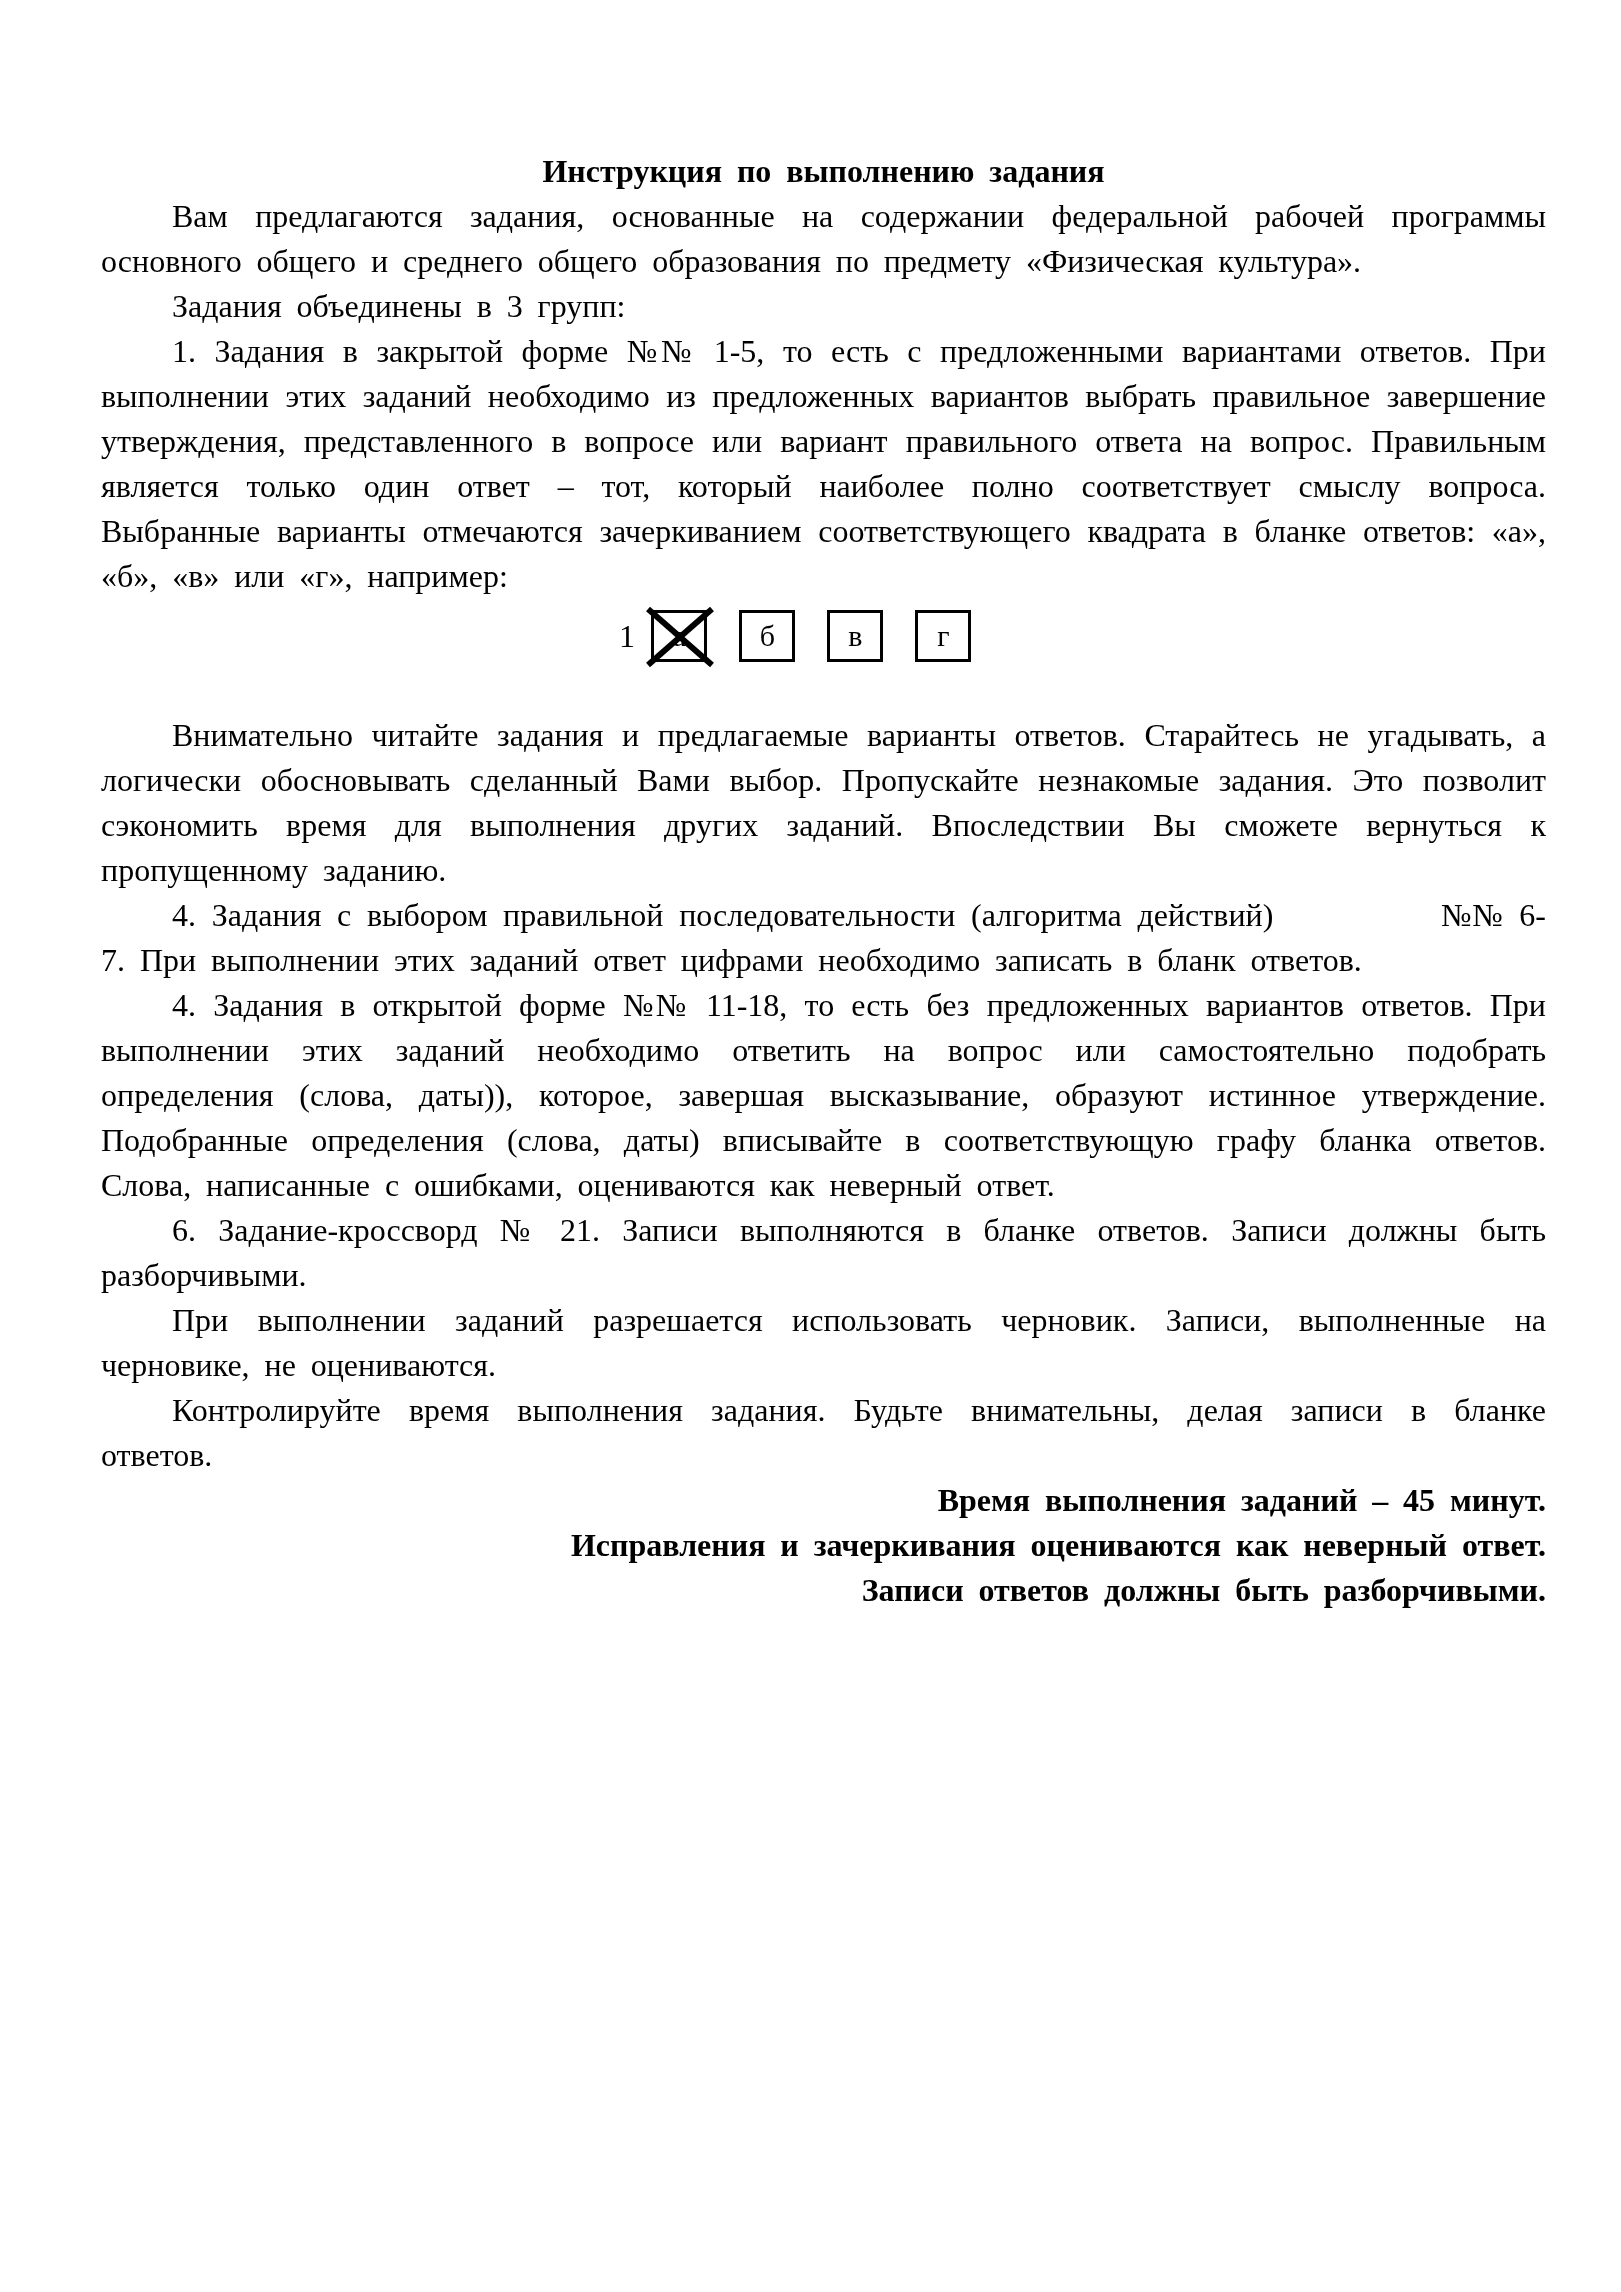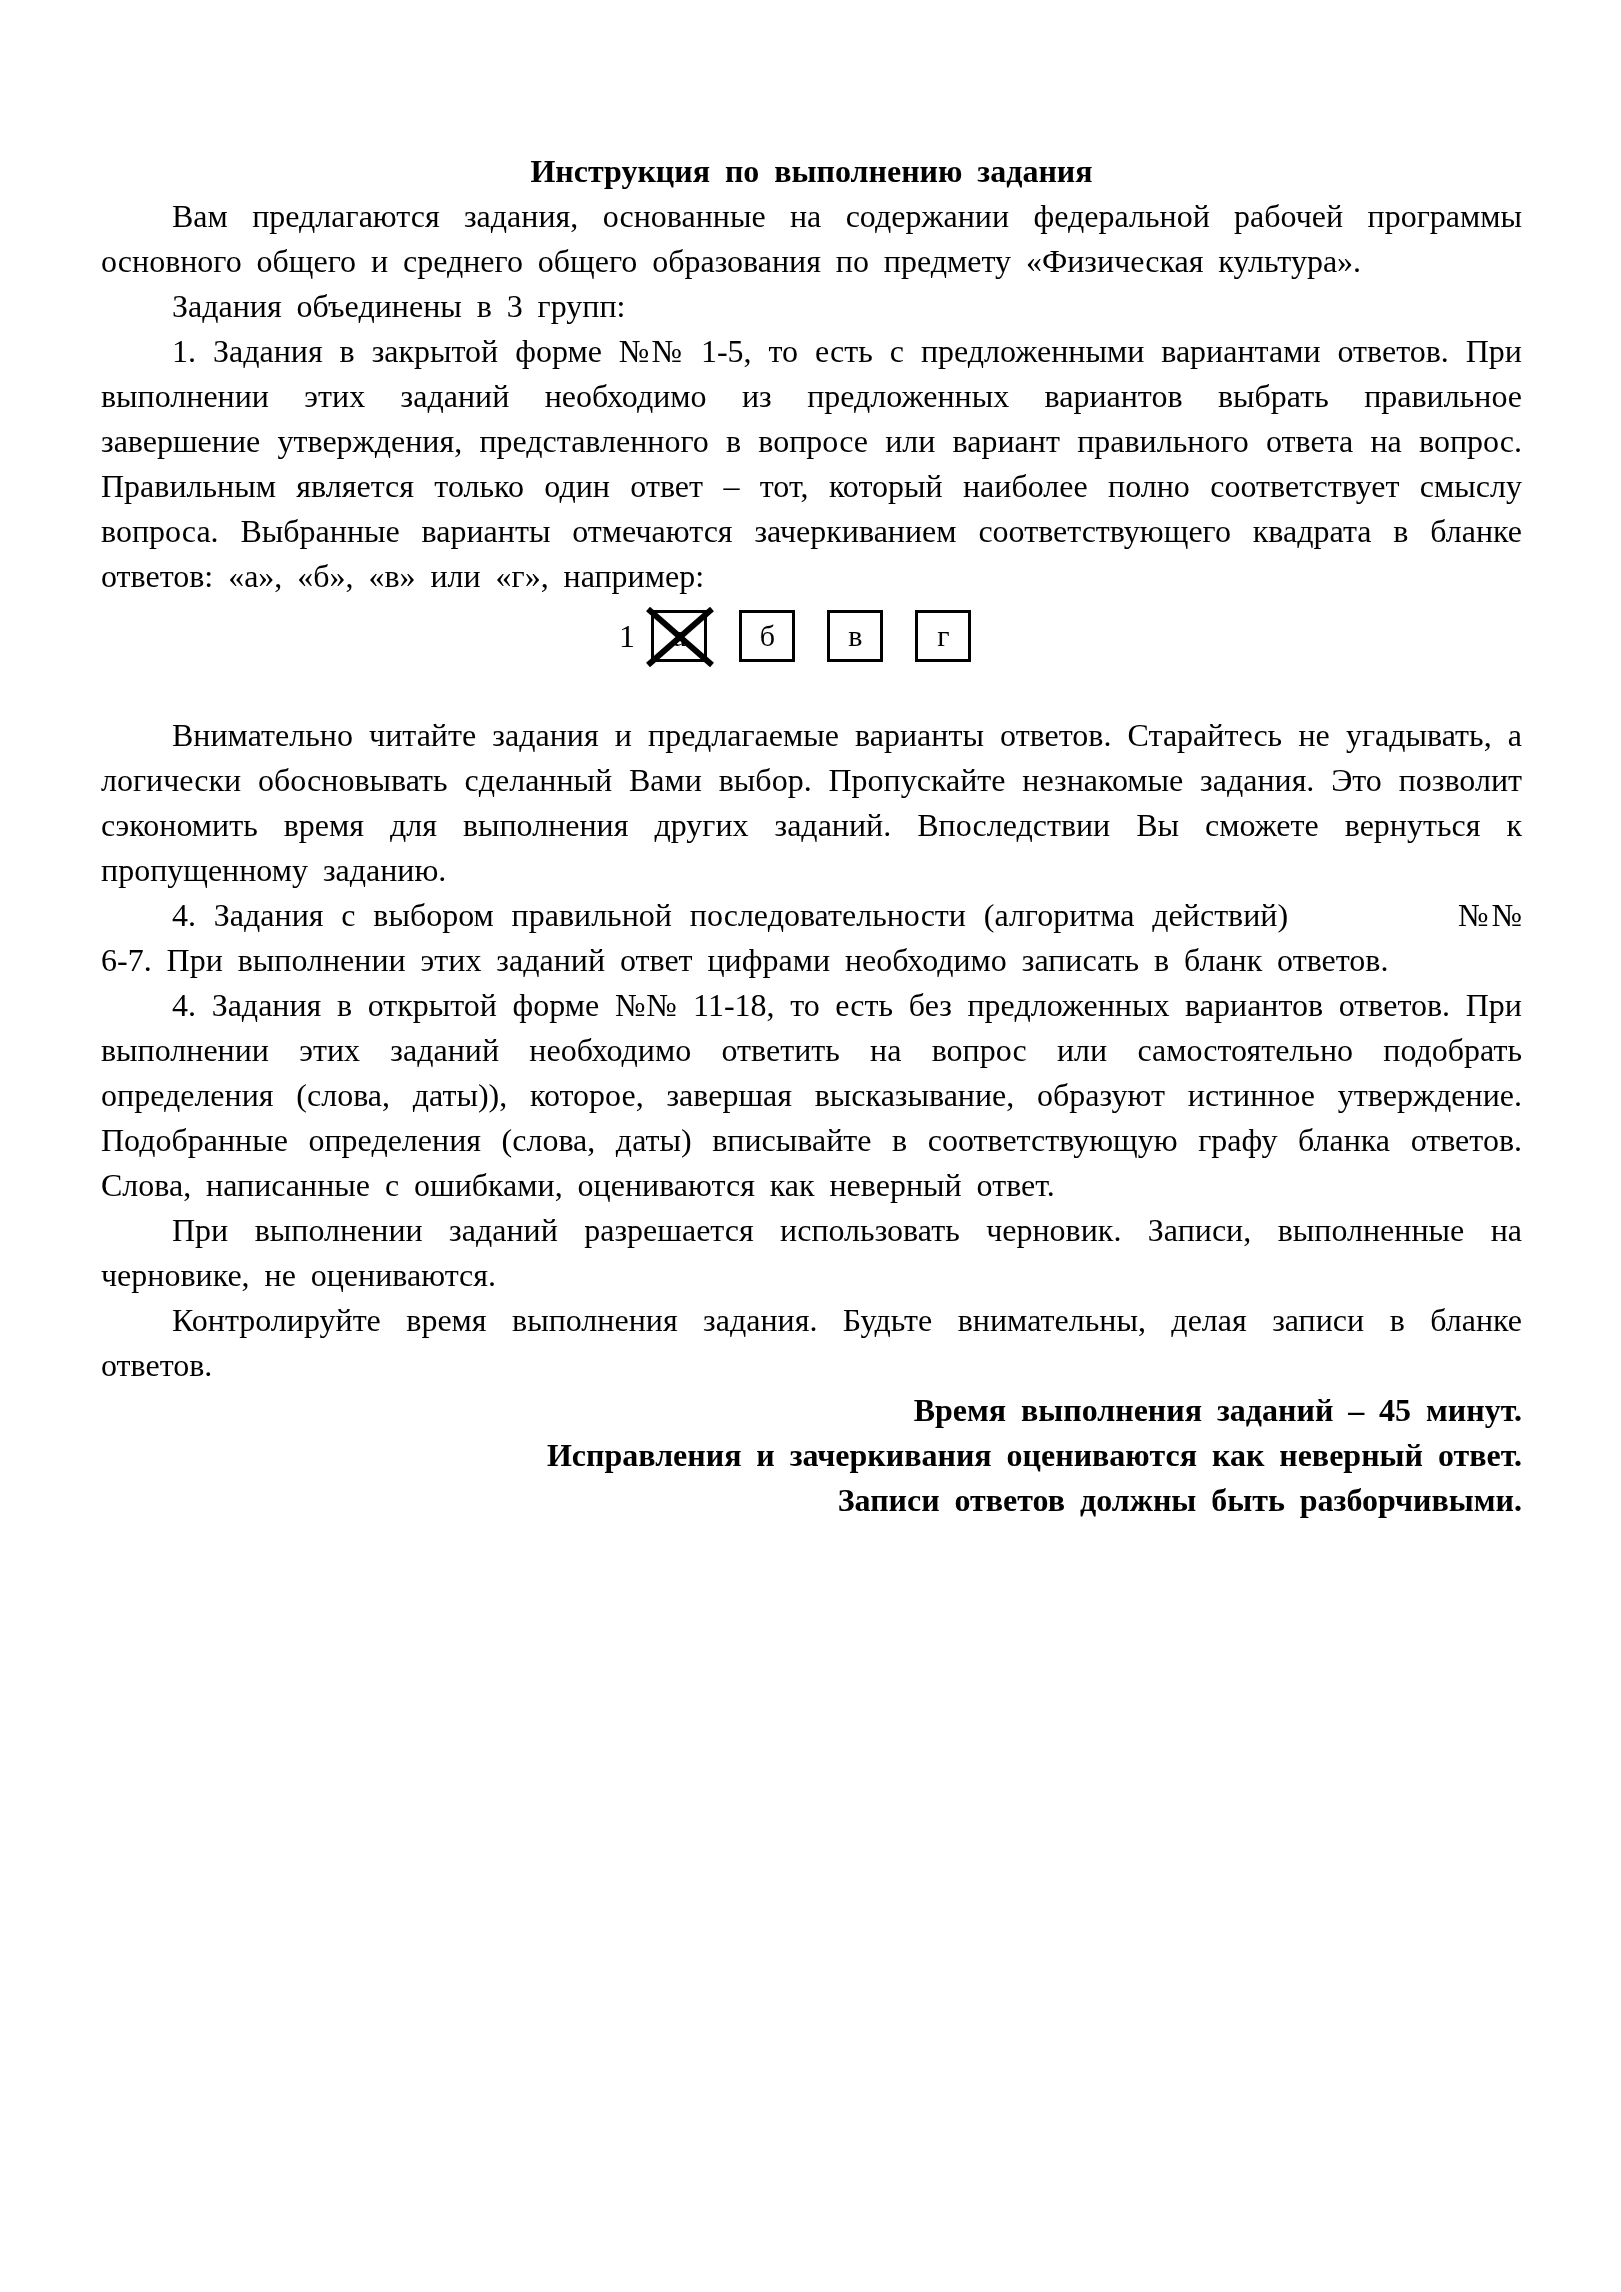--- a/index.html
+++ b/index.html
@@ -7,21 +7,21 @@
     padding: 0;
     background: #ffffff;
   }
   .page {
     position: relative;
     width: 1621px;
     height: 2293px;
     box-sizing: border-box;
     background: #ffffff;
     color: #000000;
-    padding: 149px 99px 0 101px;
+    padding: 149px 75px 0 101px;
     font-family: "Liberation Serif", "DejaVu Serif", serif;
     font-size: 32px;
     line-height: 45px;
     word-spacing: 6.9px;
   }
   p {
     margin: 0;
     text-align: justify;
     text-indent: 71px;
   }
@@ -106,20 +106,21 @@
   </div>
 
   <p><span>Внимательно читайте задания и предлагаемые варианты ответов. Старайтесь не угадывать, а логически обосновывать сделанный Вами выбор. Пропускайте незнакомые задания. Это позволит сэкономить время для выполнения других заданий. Впоследствии Вы сможете вернуться к пропущенному заданию.</span></p>
 
   <p><span class="bold">4. Задания с выбором правильной последовательности (алгоритма действий)</span><span class="tab-gap"></span><span class="bold">№№ 6-7.</span><span> При выполнении этих заданий ответ цифрами необходимо записать в бланк ответов.</span></p>
 
 
   <p><span class="bold">4. Задания в открытой форме №№ 11-18, </span><span>то есть без предложенных вариантов ответов. При выполнении этих заданий необходимо ответить на вопрос или самостоятельно подобрать определения (слова, даты)), которое, завершая высказывание, образуют истинное утверждение. Подобранные определения (слова, даты) вписывайте в соответствующую графу бланка ответов. Слова, написанные с ошибками, оцениваются как неверный ответ.</span></p>
 
 
+  <p><span class="bold">6. Задание-кроссворд № 21. </span><span>Записи выполняются в бланке ответов. Записи должны быть разборчивыми.</span></p>
 
   <p><span>При выполнении заданий разрешается использовать черновик. Записи, выполненные на черновике, не оцениваются.</span></p>
 
   <p><span>Контролируйте время выполнения задания. Будьте внимательны, делая записи в бланке ответов.</span></p>
 
   <p class="footer-line">Время выполнения заданий – 45 минут.</p>
   <p class="footer-line">Исправления и зачеркивания оцениваются как неверный ответ.</p>
   <p class="footer-line">Записи ответов должны быть разборчивыми.</p>
 
 </div>

